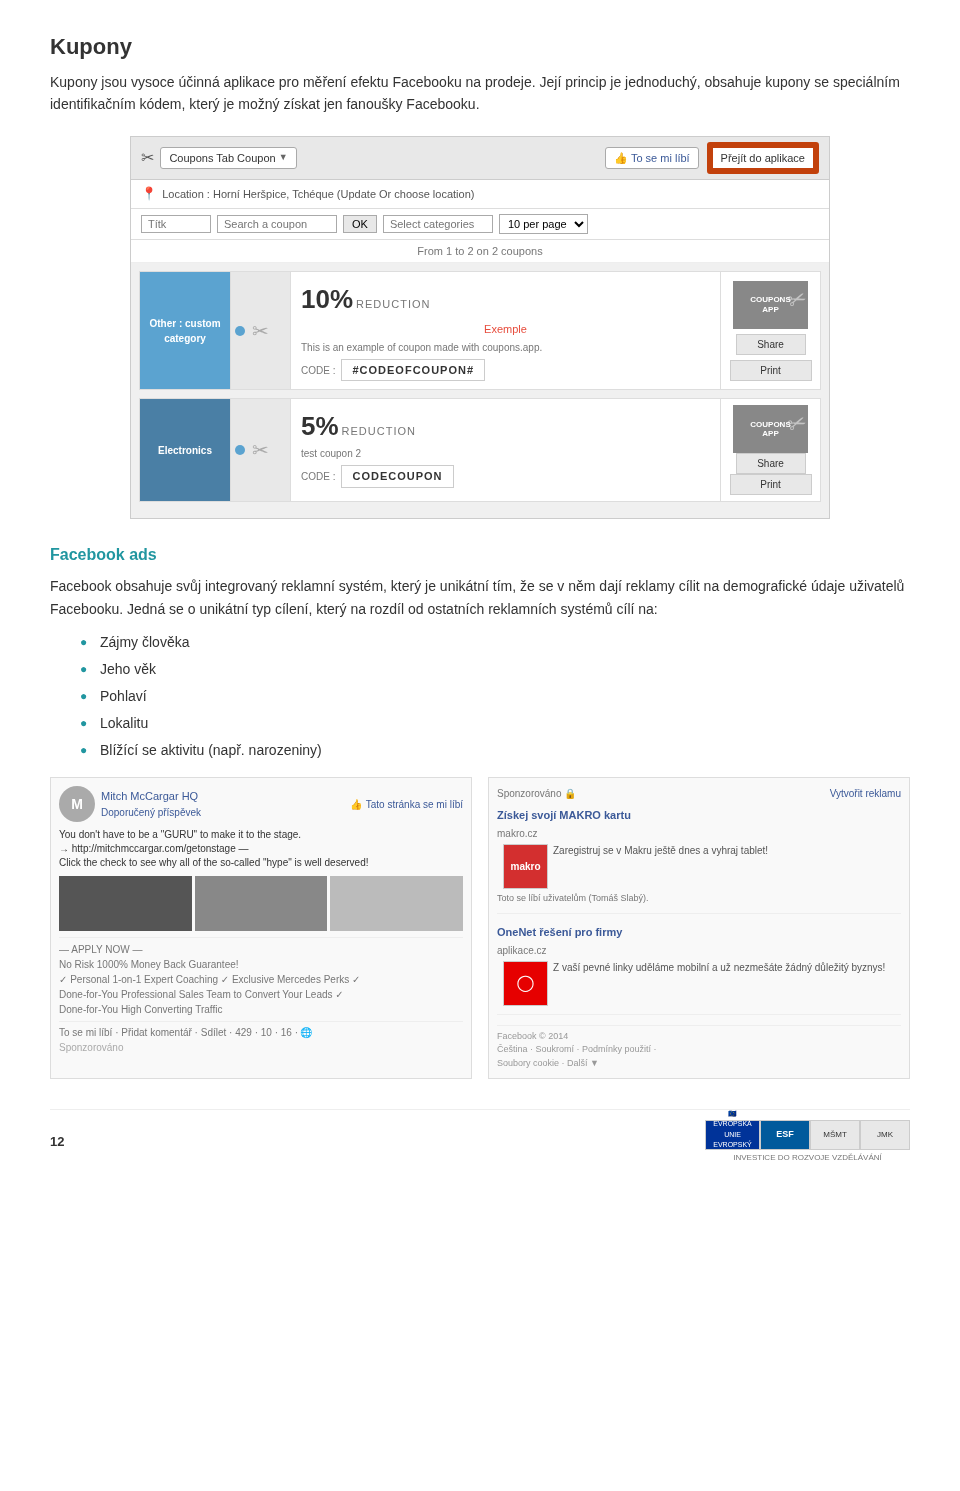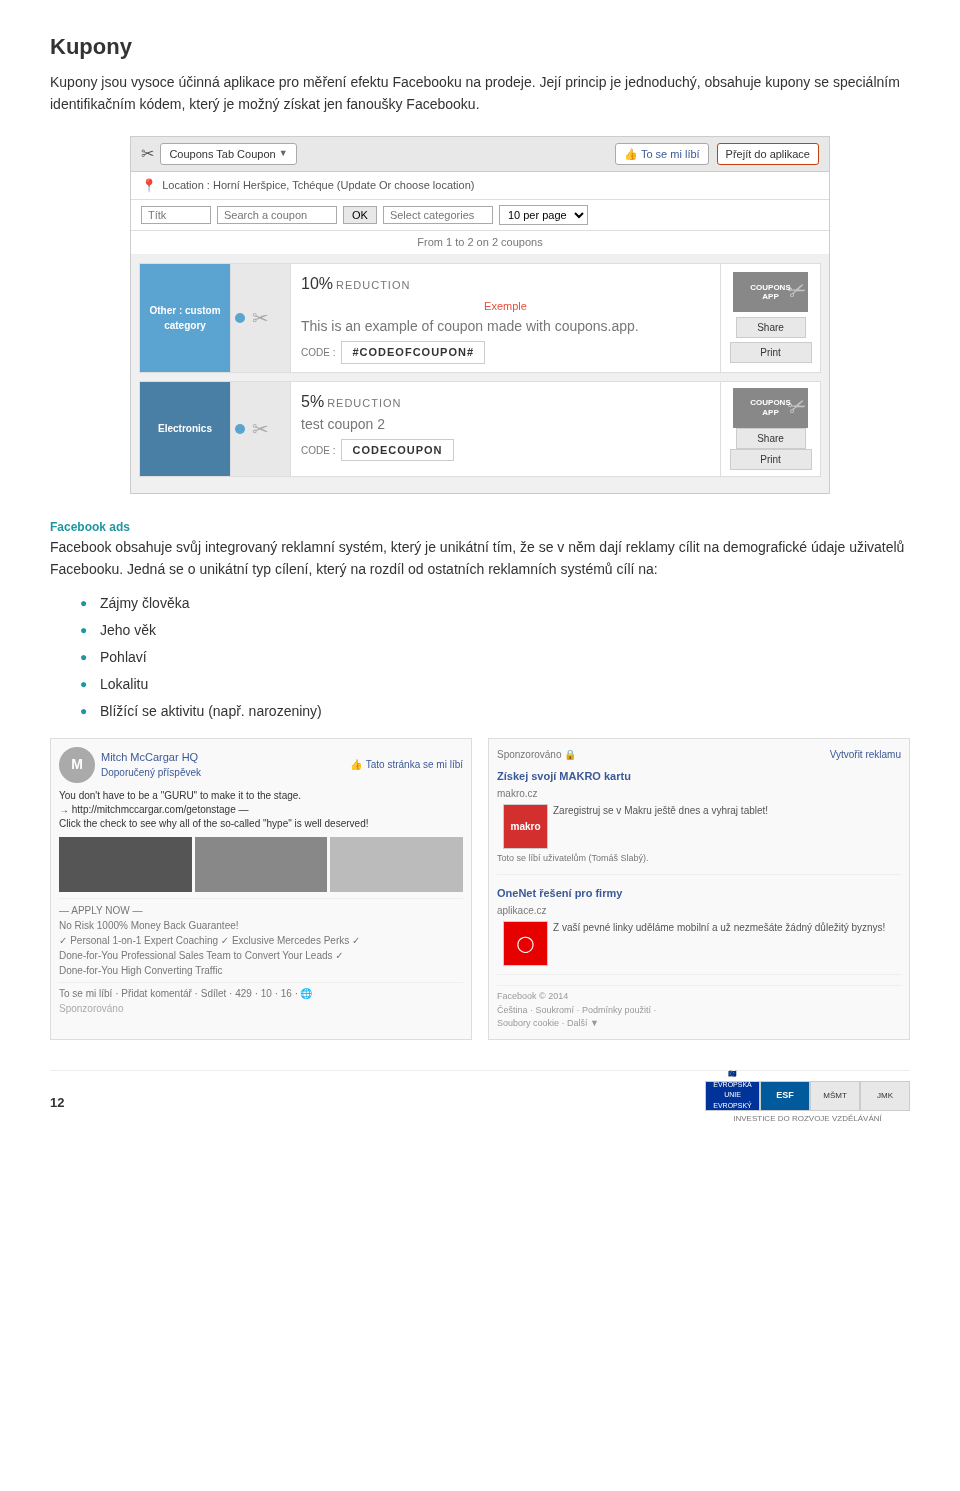--- a/index.html
+++ b/index.html
@@ -89,21 +89,21 @@
       background: #fff;
       border: 1px solid #aaa;
       border-radius: 3px;
       padding: 2px 8px;
       font-size: 11px;
       color: #3b5998;
     }
 
     .goto-btn {
       background: #fff;
-      border: 1px solid #c2410c;
+      border: 6px solid #c2410c;
       border-radius: 3px;
       padding: 2px 8px;
       font-size: 11px;
       color: #333;
     }
 
     .coupon-location-bar {
       background: #fff;
       border-bottom: 1px solid #ddd;
       padding: 4px 10px;
@@ -232,42 +232,42 @@
       left: 4px;
     }
 
     .coupon-details {
       flex: 1;
       padding: 8px 10px;
       border-left: 1px solid #ddd;
     }
 
     .coupon-reduction {
-      font-size: 16px;
-      font-weight: normal;
+      font-size: 26px;
+      font-weight: bold;
       color: #333;
       display: inline;
     }
 
     .coupon-reduction-word {
       font-size: 11px;
       color: #777;
       text-transform: uppercase;
       letter-spacing: 1px;
     }
 
     .coupon-example {
       font-size: 11px;
       color: #e74c3c;
       text-align: center;
       margin: 2px 0;
     }
 
     .coupon-desc {
-      font-size: 14px;
+      font-size: 10px;
       color: #777;
       margin-bottom: 4px;
     }
 
     .coupon-code-row {
       display: flex;
       align-items: center;
       gap: 6px;
       margin-top: 4px;
     }
@@ -314,24 +314,25 @@
       border: 1px solid #ccc;
       padding: 2px 12px;
       font-size: 10px;
       color: #333;
       width: 82px;
       text-align: center;
     }
 
     
     .section-header {
-      font-size: 12px;
+      font-size: 16px;
       font-weight: bold;
       color: #2196a0;
       margin-top: 24px;
+      margin-bottom: 8px;
     }
 
     .section-text {
       font-size: 14px;
       color: #333;
       margin-bottom: 12px;
       line-height: 1.6;
     }
 
     
@@ -542,21 +543,21 @@
       padding: 2px;
       width: 55px;
     }
 
     .makro-red { background: #d32f2f; }
     .vodafone-red { background: #e60000; }
 
     
     .coupons-app-img {
       width: 75px;
-      height: 40px;
+      height: 48px;
       background: #888;
       position: relative;
       overflow: hidden;
       display: flex;
       align-items: center;
       justify-content: center;
     }
 
     .coupons-app-img::before {
       content: '✂';

